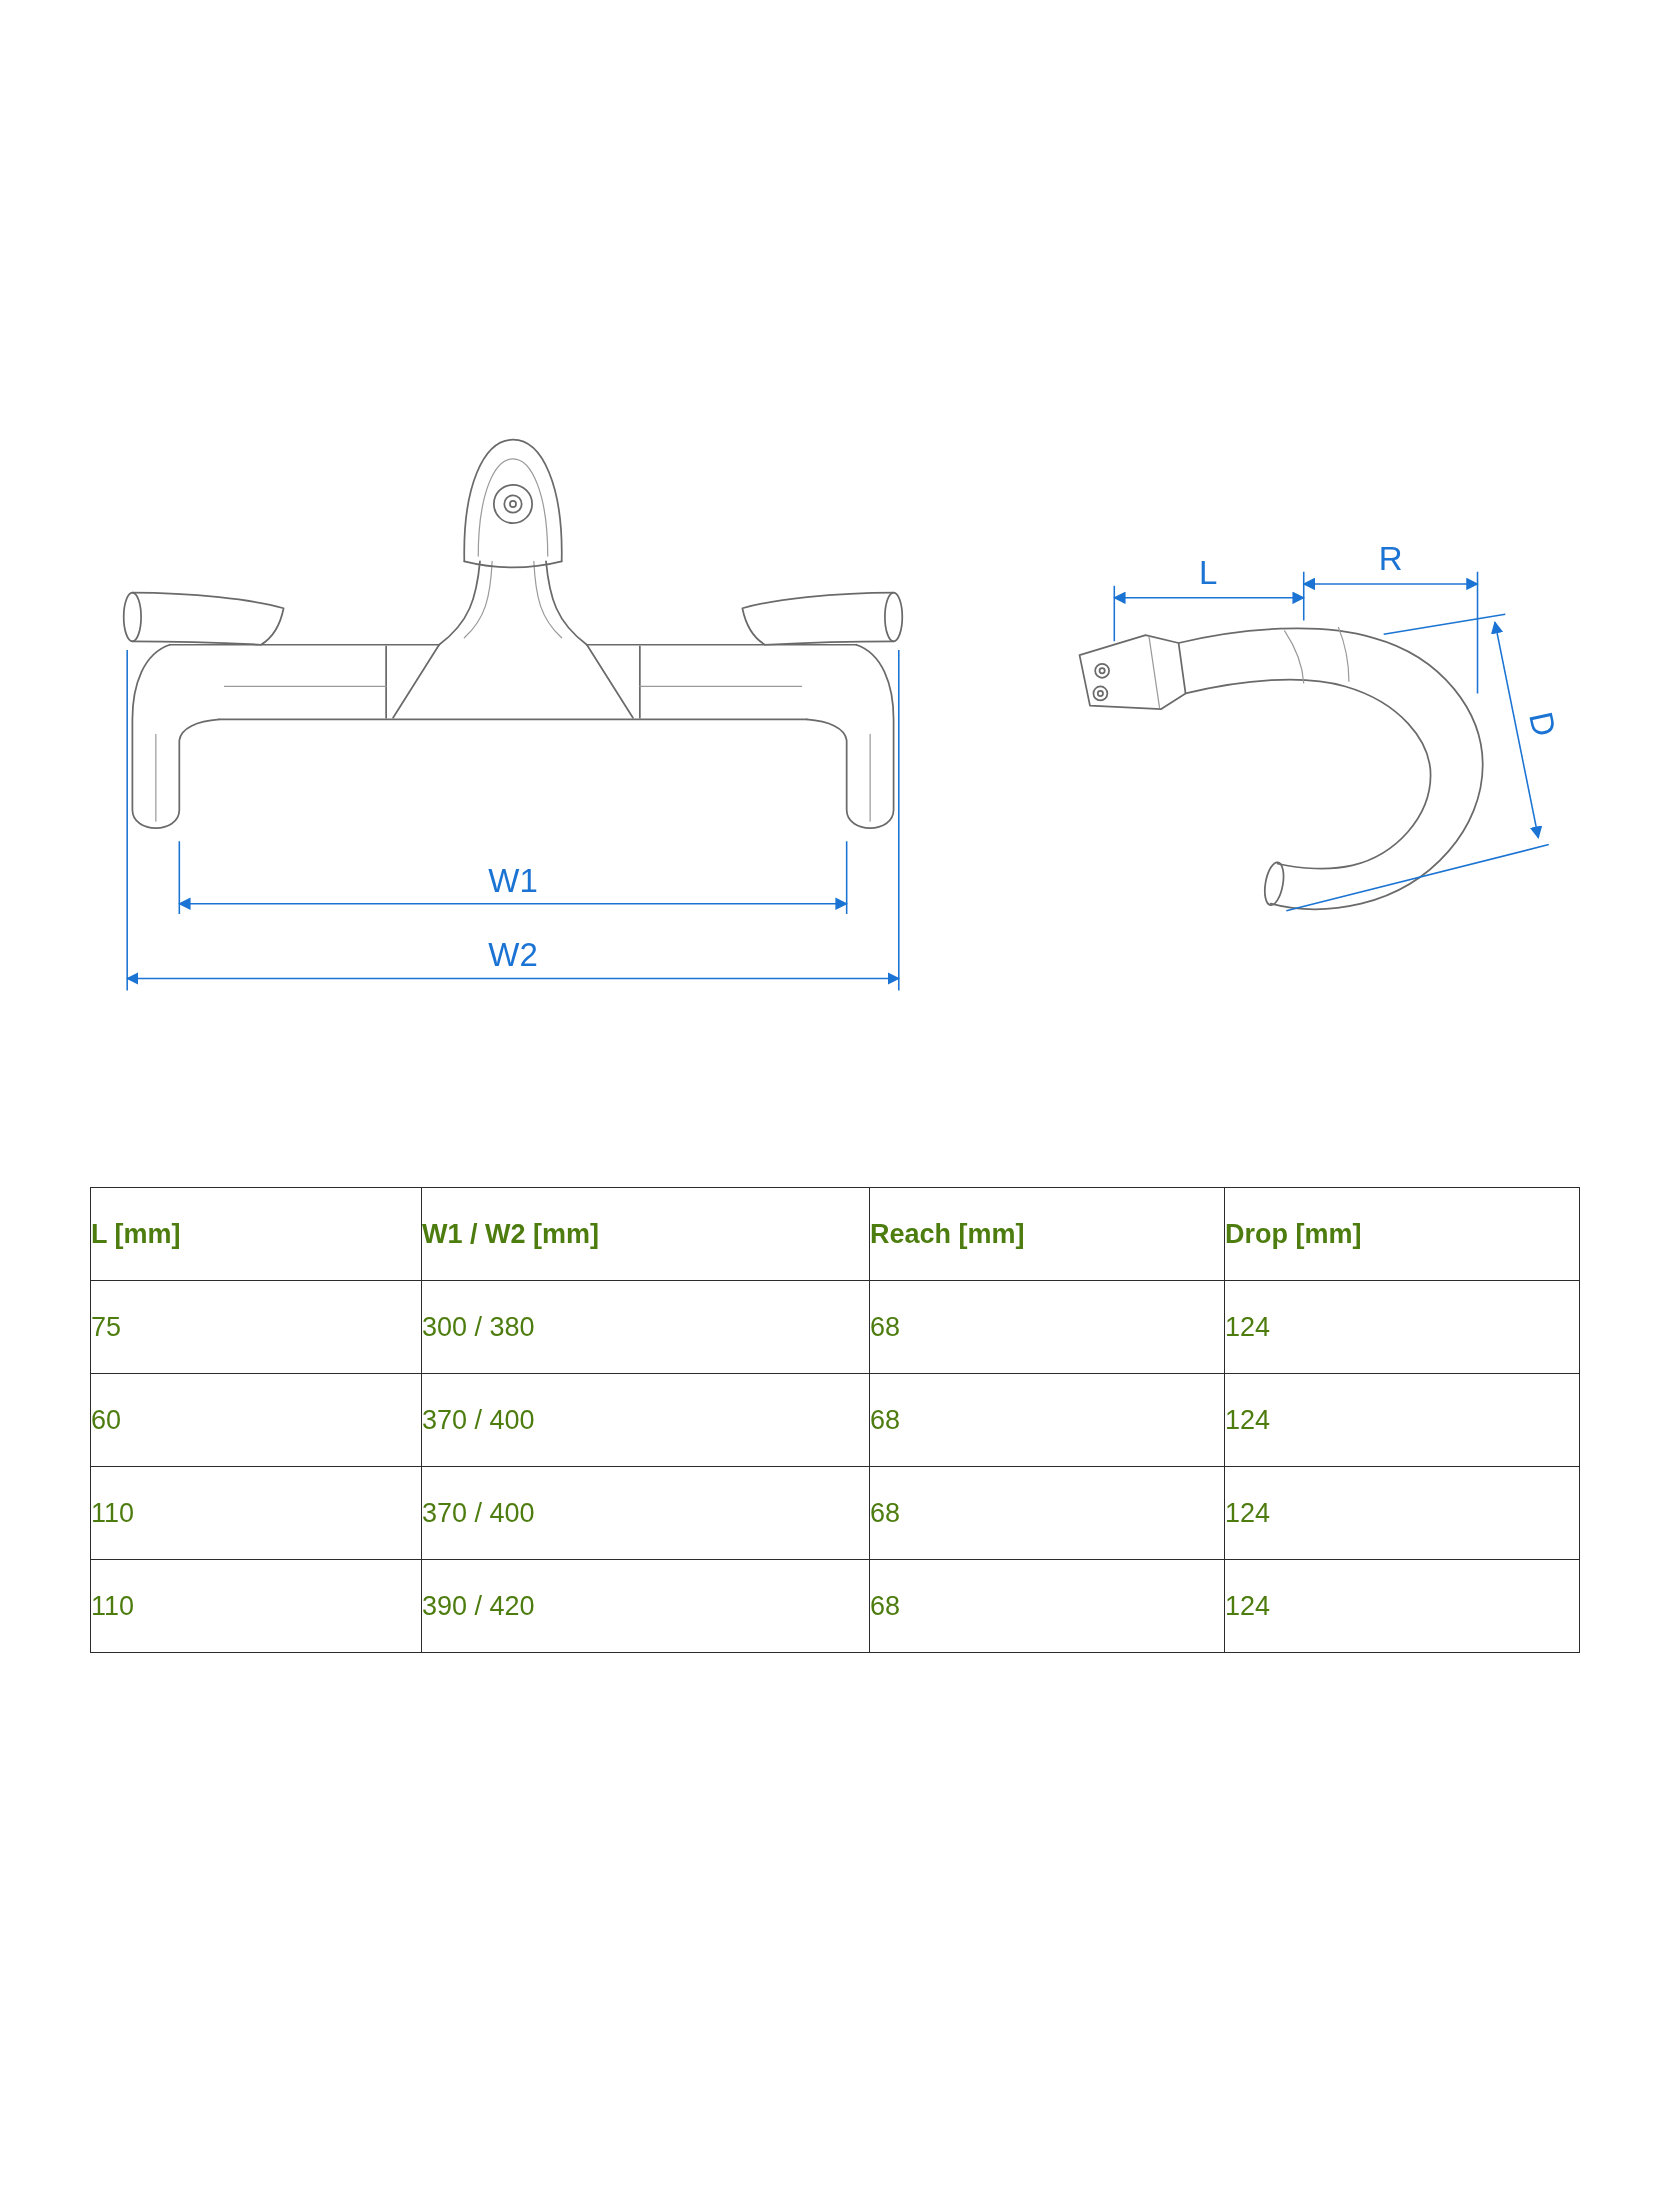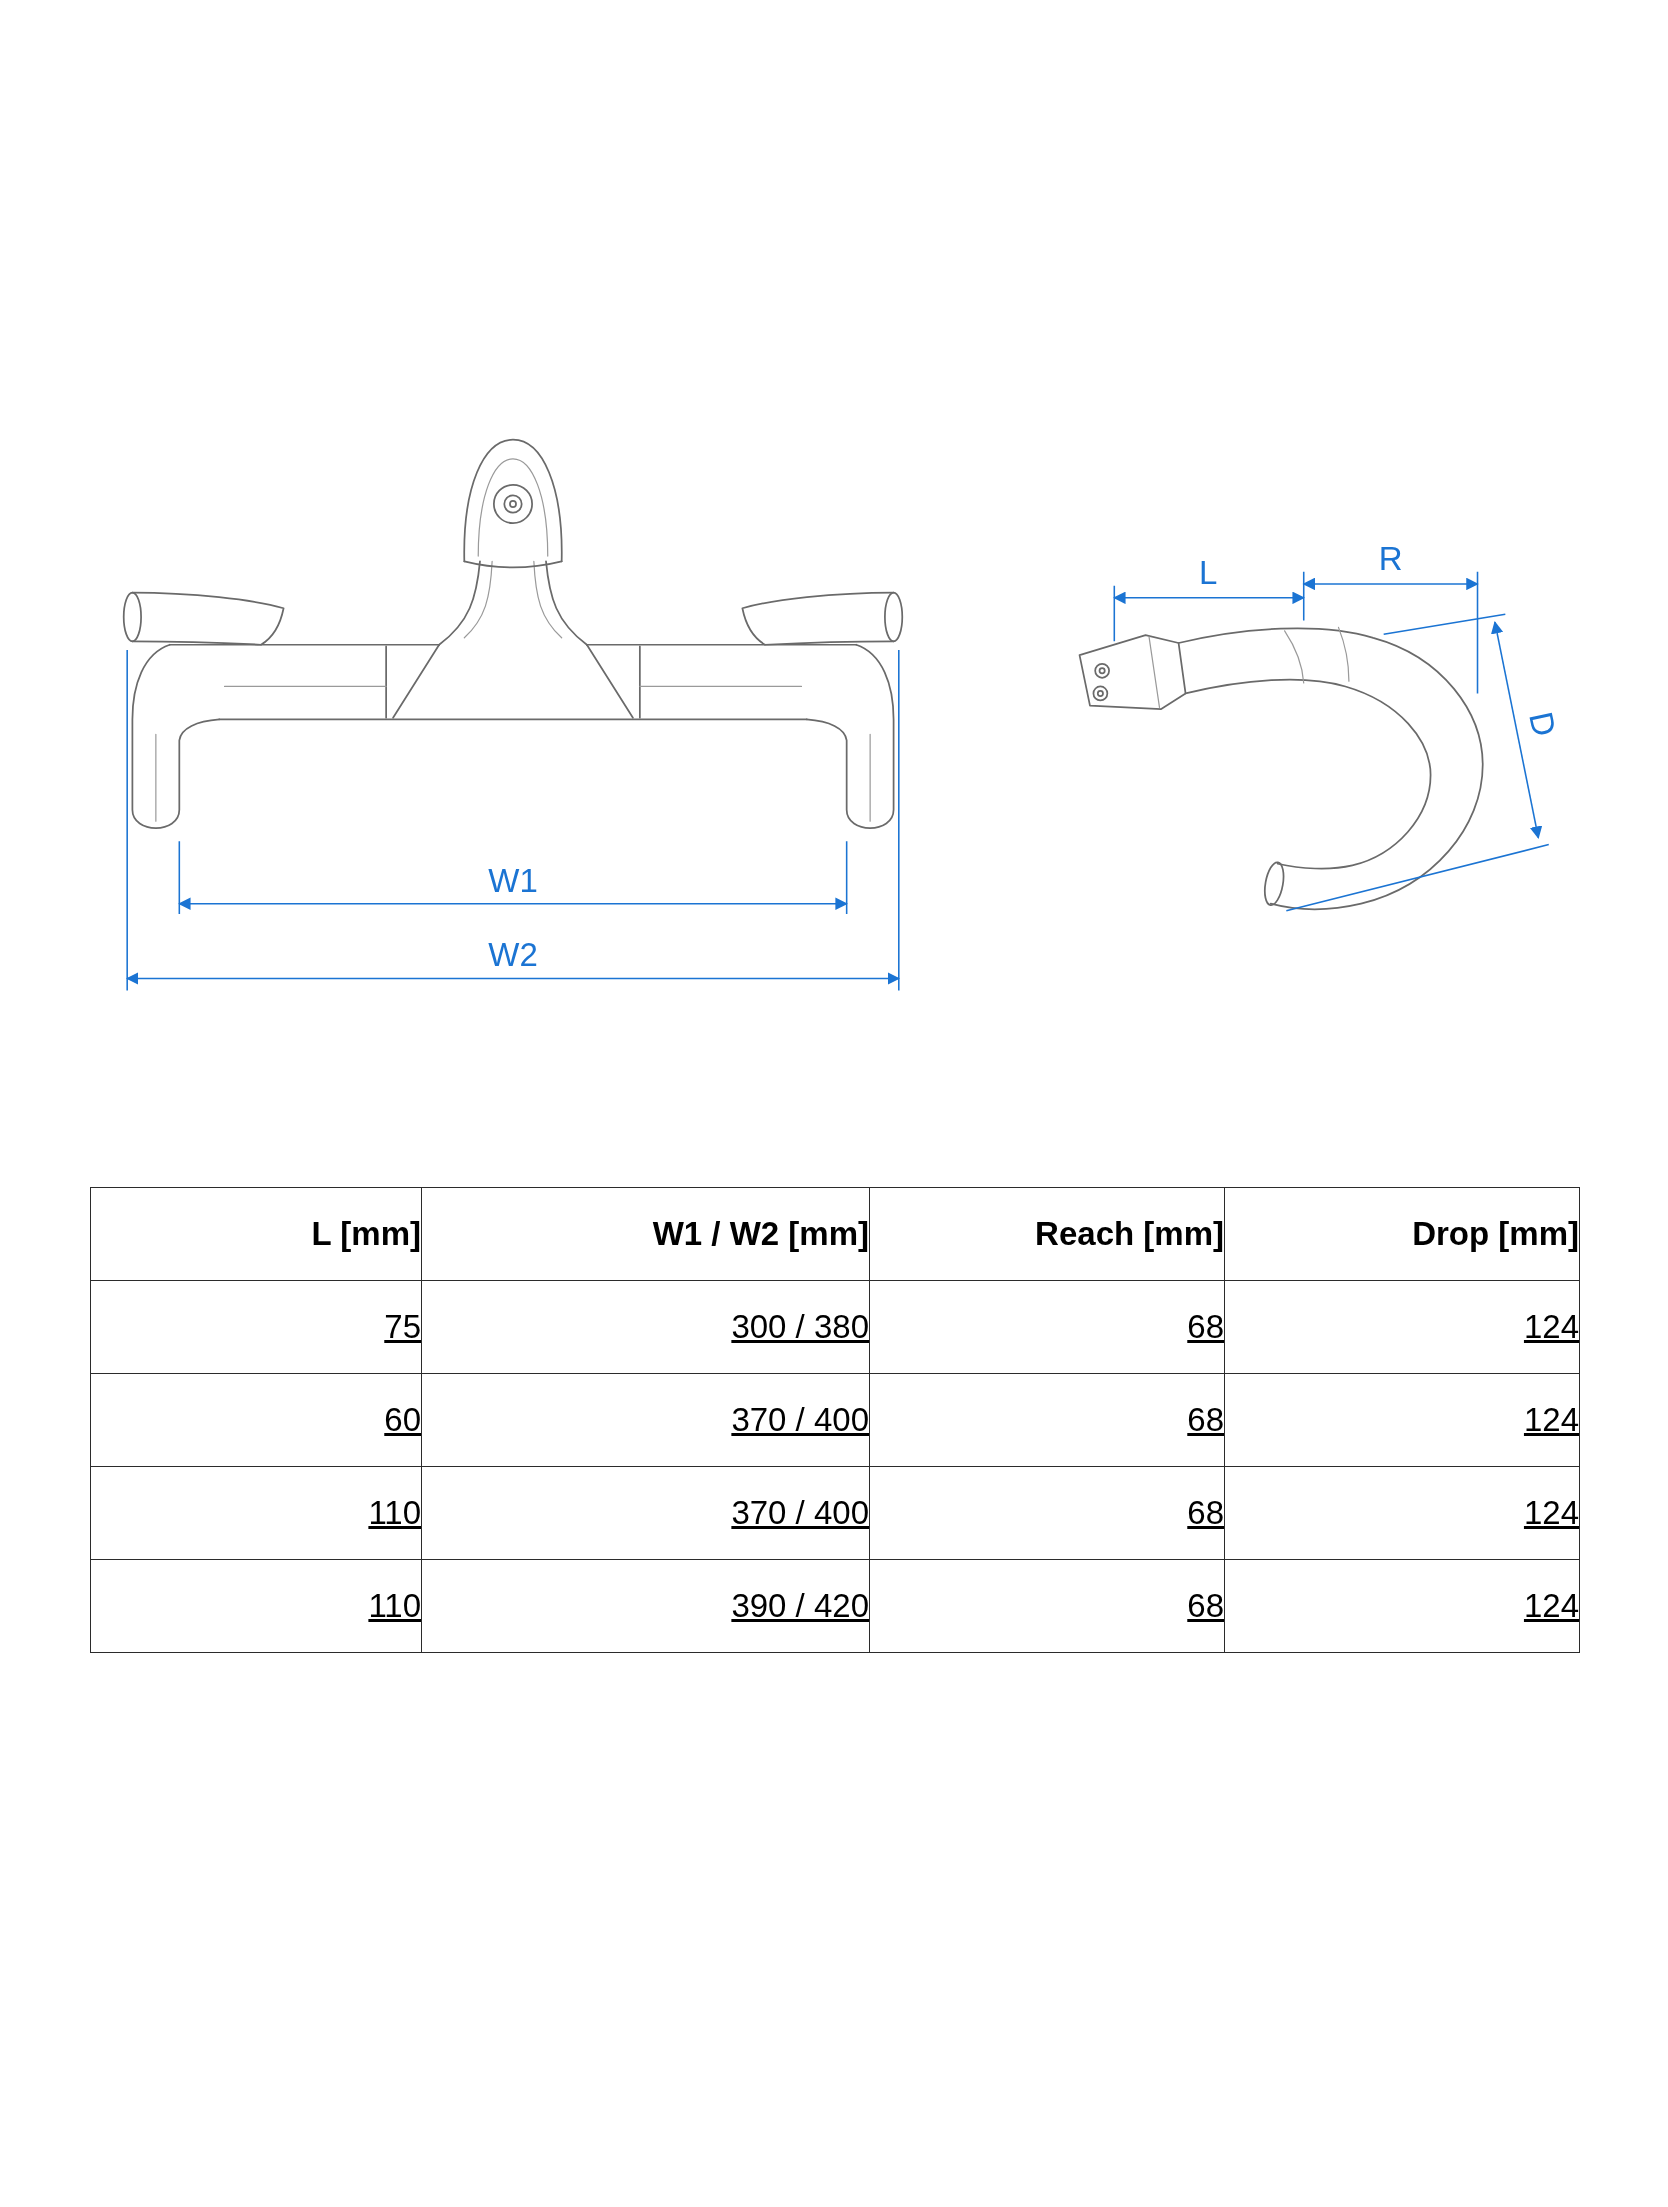--- a/index.html
+++ b/index.html
@@ -11,26 +11,26 @@
   #drawing{position:absolute;top:0;left:0;}
   .dim-label{font-family:"Liberation Sans", sans-serif;font-size:38px;fill:#1b74d3;}
   #spec-table{
     position:absolute;left:90px;top:1187px;width:1488px;
     border-collapse:collapse;table-layout:fixed;
     background:#ffffff;
   }
   #spec-table th,#spec-table td{
     border:1.7px solid #2b2b2b;
     height:92px;
-    text-align:right;vertical-align:middle;
-    font-size:33px;color:#000000;
+    text-align:left;vertical-align:middle;
+    font-size:27px;color:#4d7c0f;
     padding:0;
   }
   #spec-table th{font-weight:600;}
-  #spec-table td{font-weight:400;text-decoration:underline;}
+  #spec-table td{font-weight:400;}
 </style>
 </head>
 <body>
 
 <svg id="drawing" width="1669" height="1147" viewBox="0 0 1920 1320">
   <defs>
     <marker id="arrow" viewBox="0 0 10 10" refX="9" refY="5" markerWidth="8" markerHeight="8" orient="auto-start-reverse">
       <path d="M0,0 L10,5 L0,10 z" fill="#1b74d3"></path>
     </marker>
   </defs>

